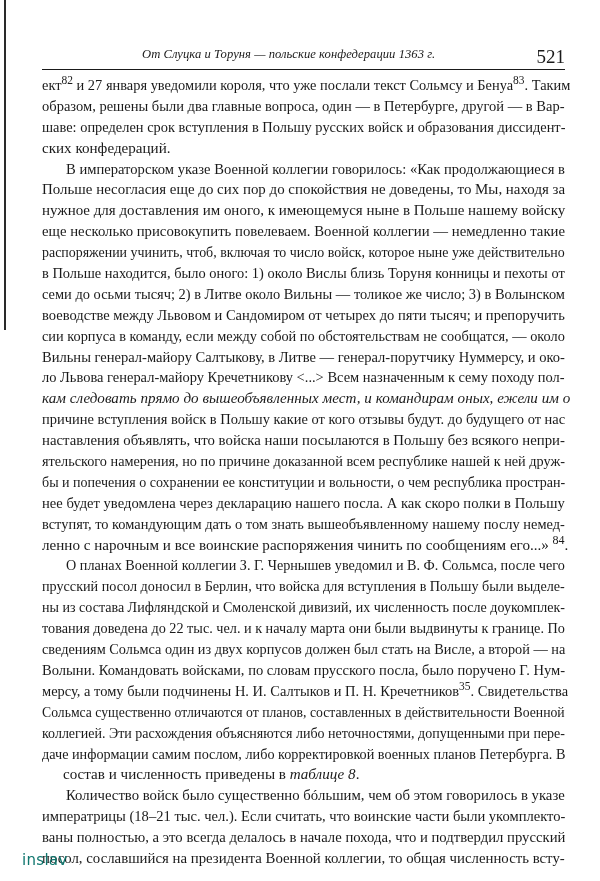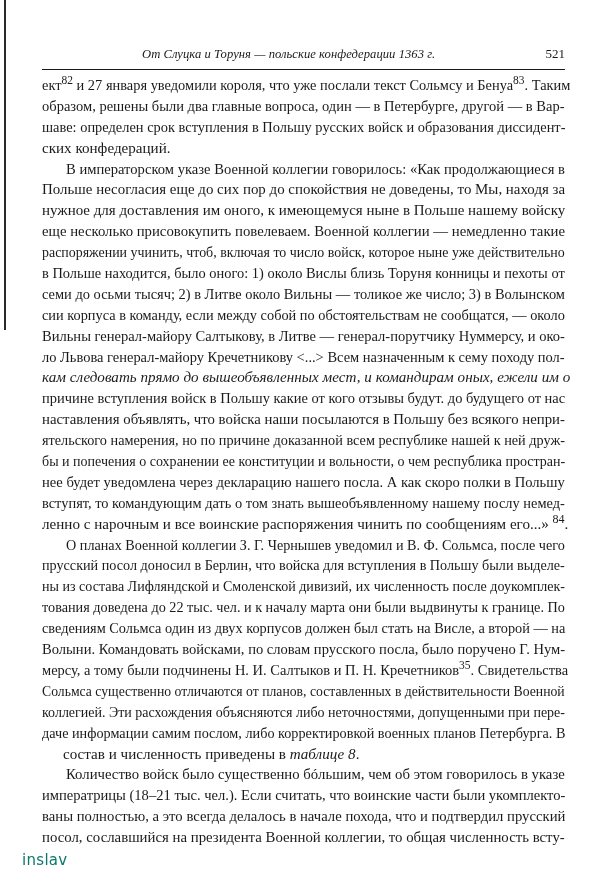--- a/index.html
+++ b/index.html
@@ -36,21 +36,21 @@
       top: 3px;
       font-style: italic;
       font-size: 12.6px;
       letter-spacing: 0.05px;
       white-space: nowrap;
     }
     .page-number {
       position: absolute;
       right: 0;
       top: 2px;
-      font-size: 13px;
+      font-size: 19px;
     }
     .head-rule {
       position: absolute;
       left: 42px;
       top: 69px;
       width: 523px;
       height: 1.4px;
       background: #1a1a1a;
     }
     .body-text {
@@ -118,20 +118,21 @@
     <div class="line"><span class="justify-wrap" style="white-space: nowrap; display: inline-block; transform-origin: left top; transform: scaleX(0.9614);">образом, решены были два главные вопроса, один — в Петербурге, другой — в Вар-</span></div>
     <div class="line"><span class="justify-wrap" style="white-space: nowrap; display: inline-block; transform-origin: left top; transform: scaleX(0.9544);">шаве: определен срок вступления в Польшу русских войск и образования диссидент-</span></div>
     <div class="line last"><span class="justify-wrap" style="white-space: nowrap; display: inline-block;">ских конфедераций.</span></div>
     <div class="line indent"><span class="justify-wrap" style="white-space: nowrap; display: inline-block; transform-origin: left top; transform: scaleX(0.9671);">В императорском указе Военной коллегии говорилось: «Как продолжающиеся в</span></div>
     <div class="line"><span class="justify-wrap" style="white-space: nowrap; display: inline-block; transform-origin: left top; transform: scaleX(0.9887);">Польше несогласия еще до сих пор до спокойствия не доведены, то Мы, находя за</span></div>
     <div class="line"><span class="justify-wrap" style="white-space: nowrap; display: inline-block; transform-origin: left top; transform: scaleX(0.9924);">нужное для доставления им оного, к имеющемуся ныне в Польше нашему войску</span></div>
     <div class="line"><span class="justify-wrap" style="white-space: nowrap; display: inline-block; transform-origin: left top; transform: scaleX(0.9776);">еще несколько присовокупить повелеваем. Военной коллегии — немедленно такие</span></div>
     <div class="line"><span class="justify-wrap" style="white-space: nowrap; display: inline-block; transform-origin: left top; transform: scaleX(0.9224);">распоряжении учинить, чтоб, включая то число войск, которое ныне уже действительно</span></div>
     <div class="line"><span class="justify-wrap" style="white-space: nowrap; display: inline-block; transform-origin: left top; transform: scaleX(0.9561);">в Польше находится, было оного: 1) около Вислы близь Торуня конницы и пехоты от</span></div>
     <div class="line"><span class="justify-wrap" style="white-space: nowrap; display: inline-block; transform-origin: left top; transform: scaleX(0.9561);">семи до осьми тысяч; 2) в Литве около Вильны — толикое же число; 3) в Волынском</span></div>
+    <div class="line"><span class="justify-wrap" style="white-space: nowrap; display: inline-block; transform-origin: left top; transform: scaleX(0.9632);">воеводстве между Львовом и Сандомиром от четырех до пяти тысяч; и препоручить</span></div>
     <div class="line"><span class="justify-wrap" style="white-space: nowrap; display: inline-block; transform-origin: left top; transform: scaleX(0.9492);">сии корпуса в команду, если между собой по обстоятельствам не сообщатся, — около</span></div>
     <div class="line"><span class="justify-wrap" style="white-space: nowrap; display: inline-block; transform-origin: left top; transform: scaleX(0.9632);">Вильны генерал-майору Салтыкову, в Литве — генерал-порутчику Нуммерсу, и око-</span></div>
     <div class="line"><span class="justify-wrap" style="white-space: nowrap; display: inline-block; transform-origin: left top; transform: scaleX(0.9579);">ло Львова генерал-майору Кречетникову &lt;...&gt; Всем назначенным к сему походу пол-</span></div>
     <div class="line"><span class="justify-wrap" style="white-space: nowrap; display: inline-block; word-spacing: 0.09px; font-style: italic;">кам следовать прямо до вышеобъявленных мест, и командирам оных, ежели им о</span></div>
     <div class="line"><span class="justify-wrap" style="white-space: nowrap; display: inline-block; transform-origin: left top; transform: scaleX(0.9579);">причине вступления войск в Польшу какие от кого отзывы будут. до будущего от нас</span></div>
     <div class="line"><span class="justify-wrap" style="white-space: nowrap; display: inline-block; transform-origin: left top; transform: scaleX(0.9794);">наставления объявлять, что войска наши посылаются в Польшу без всякого непри-</span></div>
     <div class="line"><span class="justify-wrap" style="white-space: nowrap; display: inline-block; transform-origin: left top; transform: scaleX(0.944);">ятельского намерения, но по причине доказанной всем республике нашей к ней друж-</span></div>
     <div class="line"><span class="justify-wrap" style="white-space: nowrap; display: inline-block; transform-origin: left top; transform: scaleX(0.929);">бы и попечения о сохранении ее конституции и вольности, о чем республика простран-</span></div>
     <div class="line"><span class="justify-wrap" style="white-space: nowrap; display: inline-block; transform-origin: left top; transform: scaleX(0.9667);">нее будет уведомлена через декларацию нашего посла. А как скоро полки в Польшу</span></div>
     <div class="line"><span class="justify-wrap" style="white-space: nowrap; display: inline-block; transform-origin: left top; transform: scaleX(0.9544);">вступят, то командующим дать о том знать вышеобъявленному нашему послу немед-</span></div>

